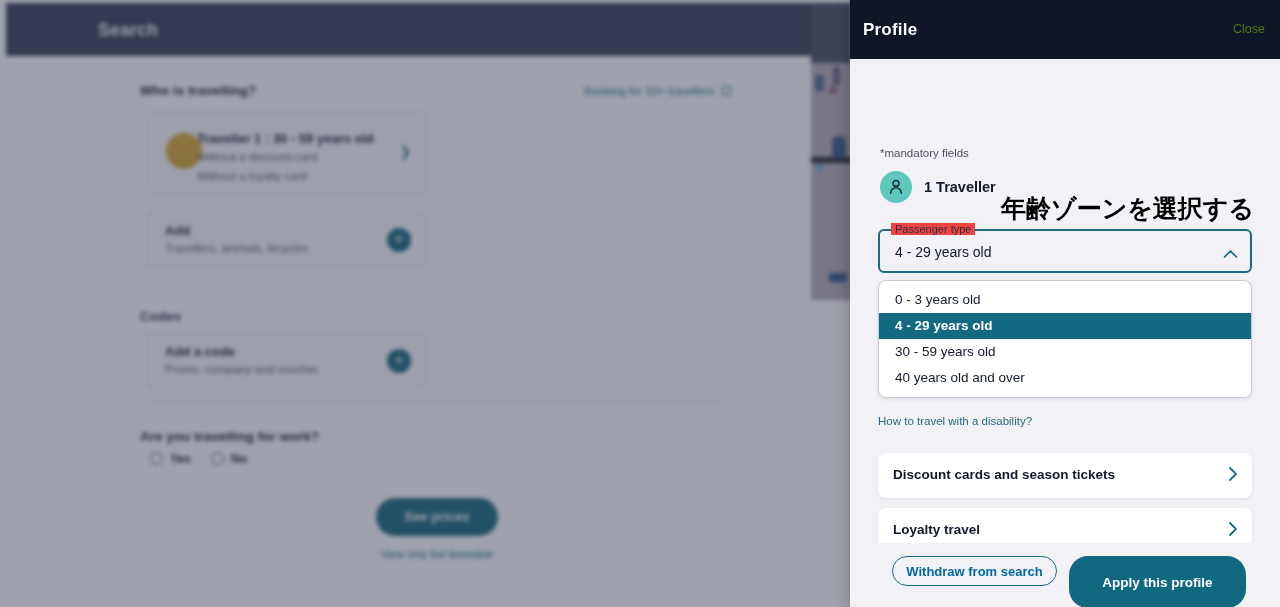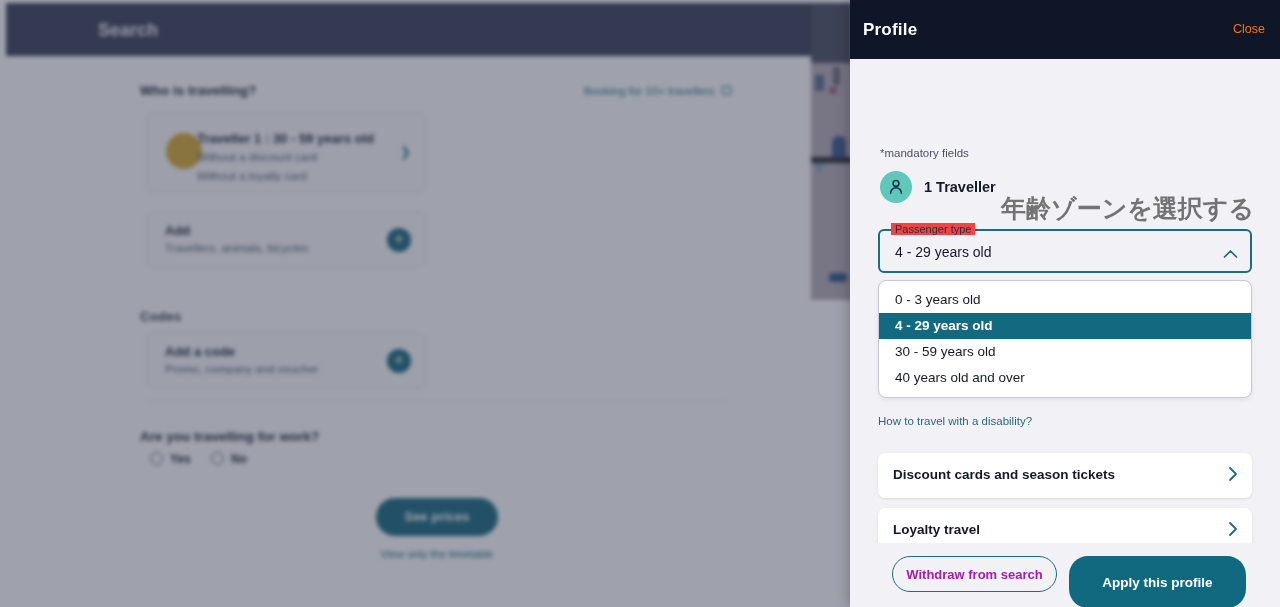--- a/index.html
+++ b/index.html
@@ -130,21 +130,21 @@
     background: #0e1627;
     position: relative;
   }
   #panel-header .ph-title {
     position: absolute; left: 13px; top: 20px;
     color: #fdfdfe; font-size: 17px; font-weight: 700;
     letter-spacing: .2px;
   }
   #panel-header .ph-close {
     position: absolute; right: 15px; top: 22px;
-    color: #f97316; font-size: 12.5px;
+    color: #4d7c0f; font-size: 12.5px;
     text-decoration: none;
   }
   #panel-body {
     flex: 1 1 auto;
     position: relative;
     padding: 0 20px;
     overflow: hidden;
   }
   .mandatory {
     position: absolute; left: 30px; top: 88px;
@@ -157,21 +157,21 @@
   #avatar {
     width: 32px; height: 32px; border-radius: 50%;
     background: #5ec8bd;
     display: flex; align-items: center; justify-content: center;
   }
   #avatar svg { display: block; }
   #traveller-label { font-size: 14.5px; font-weight: 700; color: #12192b; }
 
   #jp-annotation {
     position: absolute; right: 26px; top: 133px;
-    font-size: 25px; font-weight: 700; color: #737373;
+    font-size: 25px; font-weight: 700; color: #000000;
     font-family: Liberation Mono, monospace;
     letter-spacing: 0px; white-space: nowrap;
   }
 
   
   #select-field {
     position: absolute; left: 28px; top: 170px;
     width: 374px; height: 44px;
     border: 2px solid #1d6b80;
     border-radius: 6px;
@@ -237,24 +237,24 @@
   #card-discount { top: 394px; }
   #card-loyalty  { top: 449px; }
 
   #panel-footer {
     flex: 0 0 64px; height: 64px;
     background: #f2f1f6;
     position: relative;
   }
   #btn-withdraw {
     position: absolute; left: 42px; top: 13px;
-    width: 165px; height: 36px;
+    width: 165px; height: 30px;
     border: 1.5px solid #1d6b80; border-radius: 19px;
     background: transparent;
-    color: #a21caf; font-size: 13px; font-weight: 700;
+    color: #0369a1; font-size: 13px; font-weight: 700;
     font-family: "Liberation Sans", sans-serif;
     cursor: pointer;
   }
   #btn-apply {
     position: absolute; left: 219px; top: 13px;
     width: 177px; height: 52px;
     border: none; border-radius: 19px;
     background: #10697f;
     color: #ffffff; font-size: 13.5px; font-weight: 700;
     font-family: "Liberation Sans", sans-serif;

